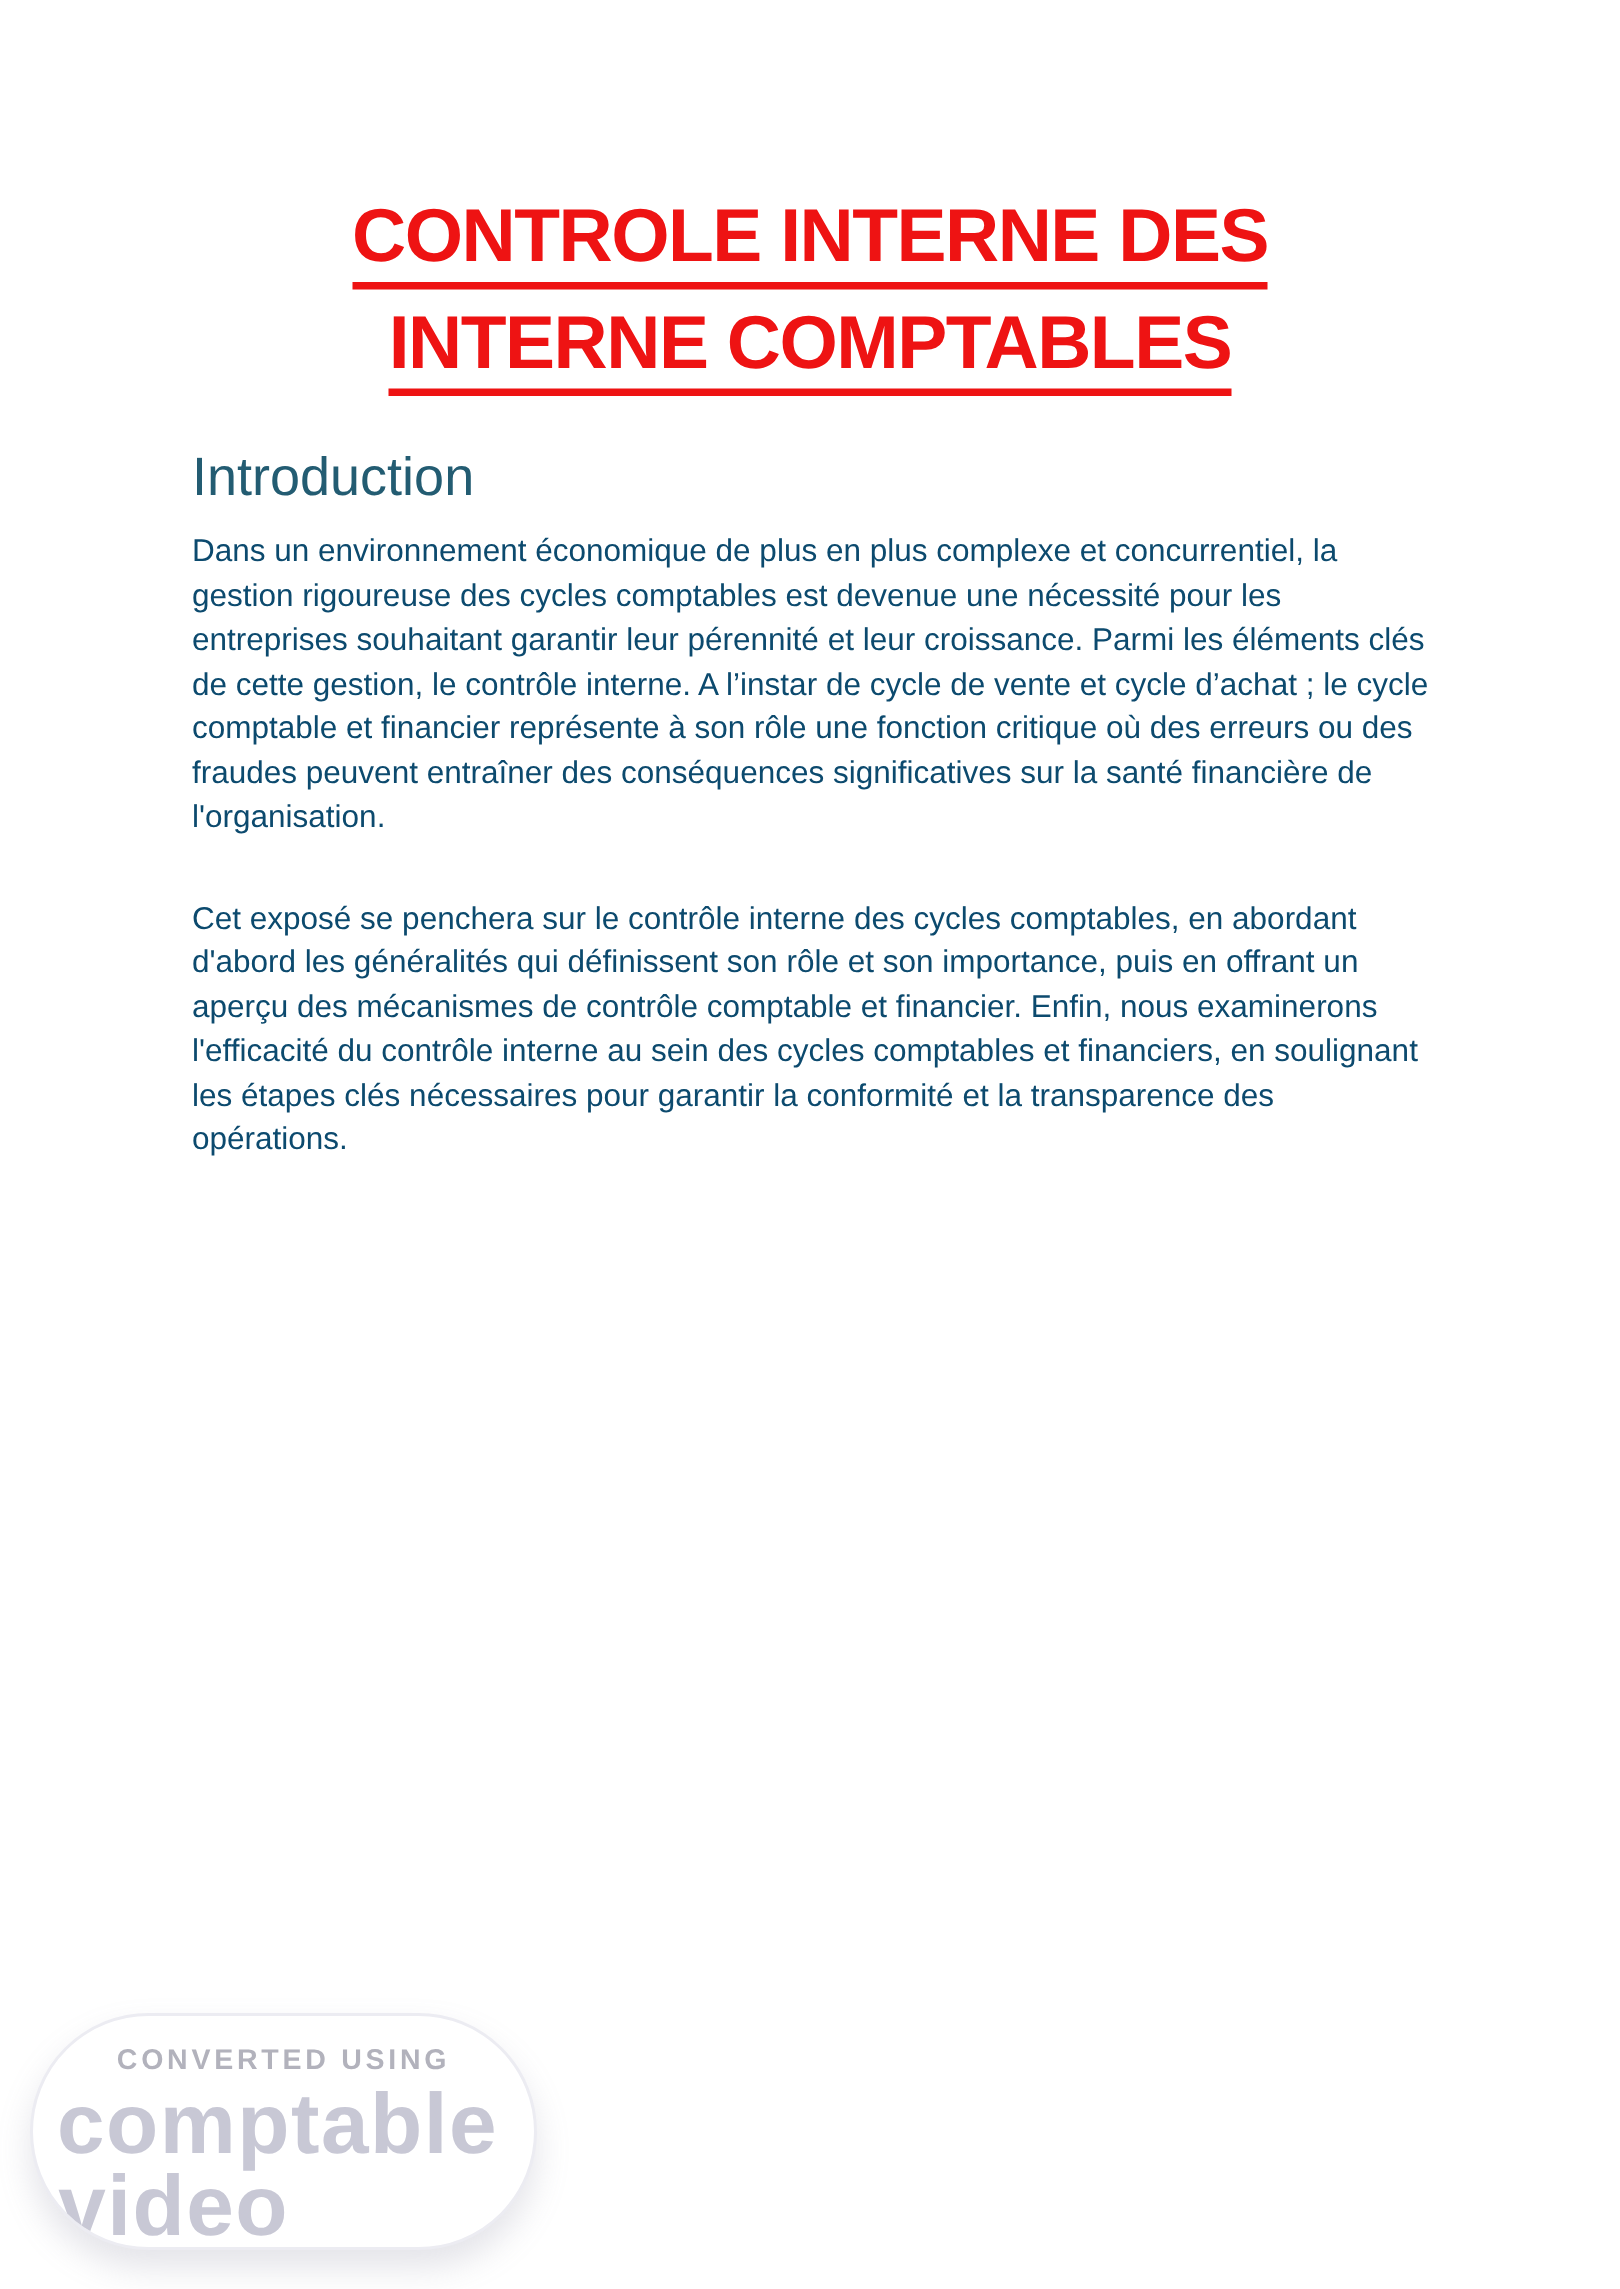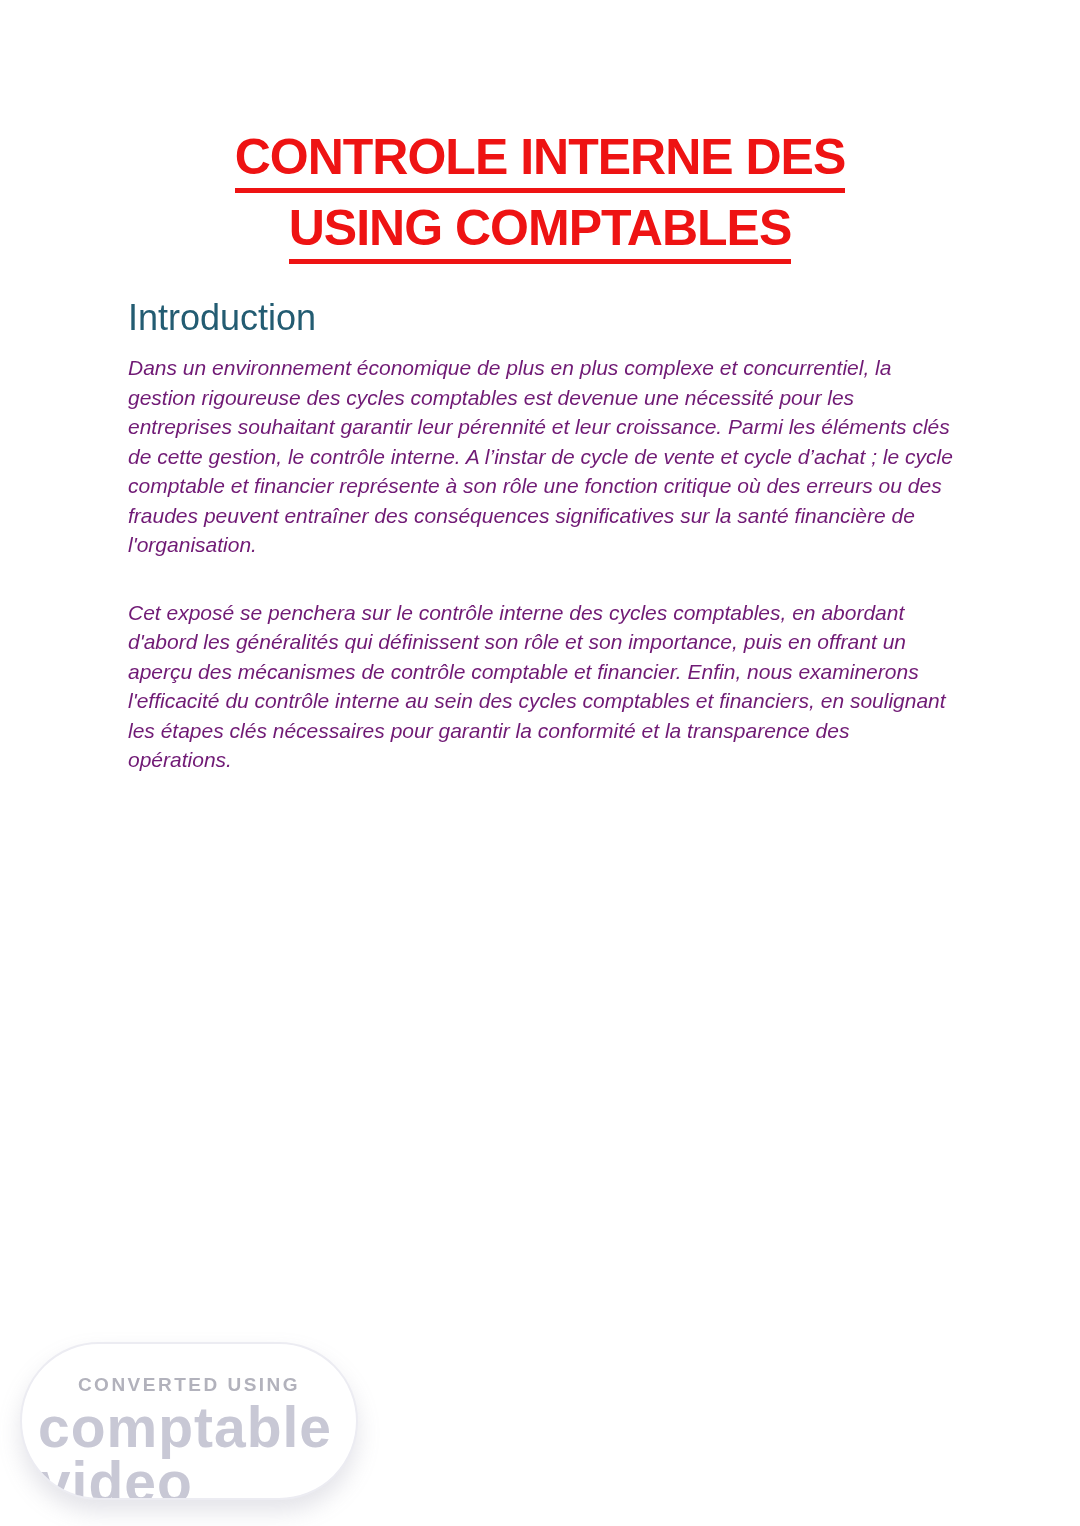--- a/index.html
+++ b/index.html
@@ -41,44 +41,43 @@
     color: #235c72;
     line-height: 1.15;
   }
 
   
   .body-para {
     margin: 15px 122px 26px 128px;
     max-width: 835px;
     font-size: 21px;
     line-height: 1.405;
-    color: #701a75;
+    color: #0c4a6e;
     text-align: left;
-    font-style: italic;
   }
   .body-para + .body-para {
     margin-top: 38px;
   }
 
   
   .watermark {
     position: absolute;
     left: 20px;
     top: 1342px;
     width: 338px;
     height: 158px;
     box-sizing: border-box;
     background: #ffffff;
     border: 2px solid #ececf2;
     border-radius: 90px;
     box-shadow: 0 12px 22px rgba(130, 130, 155, 0.22);
     overflow: hidden;
   }
   .wm-label {
-    margin-top: 31px;
+    margin-top: 20px;
     text-align: center;
     font-size: 19px;
     font-weight: bold;
     letter-spacing: 2.5px;
     color: #b2b2bc;
     line-height: 1;
   }
   .wm-brand {
     margin: 6px 0 0 16px;
     font-size: 57px;
@@ -100,21 +99,21 @@
     color: #f5a193;
   }
 </style>
 </head>
 <body>
 
 <div class="page">
 
   <h1 class="doc-title">
     <span class="title-line">CONTROLE INTERNE DES</span>
-    <span class="title-line">USING COMPTABLES</span>
+    <span class="title-line">INTERNE COMPTABLES</span>
   </h1>
 
   <h2 class="section-heading">Introduction</h2>
 
   <p class="body-para">Dans un environnement économique de plus en plus complexe et concurrentiel, la gestion rigoureuse des cycles comptables est devenue une nécessité pour les entreprises souhaitant garantir leur pérennité et leur croissance. Parmi les éléments clés de cette gestion, le contrôle interne. A l’instar de cycle de vente et cycle d’achat ; le cycle comptable et financier représente à son rôle une fonction critique où des erreurs ou des fraudes peuvent entraîner des conséquences significatives sur la santé financière de l'organisation.</p>
 
   <p class="body-para">Cet exposé se penchera sur le contrôle interne des cycles comptables, en abordant d'abord les généralités qui définissent son rôle et son importance, puis en offrant un aperçu des mécanismes de contrôle comptable et financier. Enfin, nous examinerons l'efficacité du contrôle interne au sein des cycles comptables et financiers, en soulignant les étapes clés nécessaires pour garantir la conformité et la transparence des opérations.</p>
 
   <div class="watermark">
     <div class="wm-label">CONVERTED USING</div>

